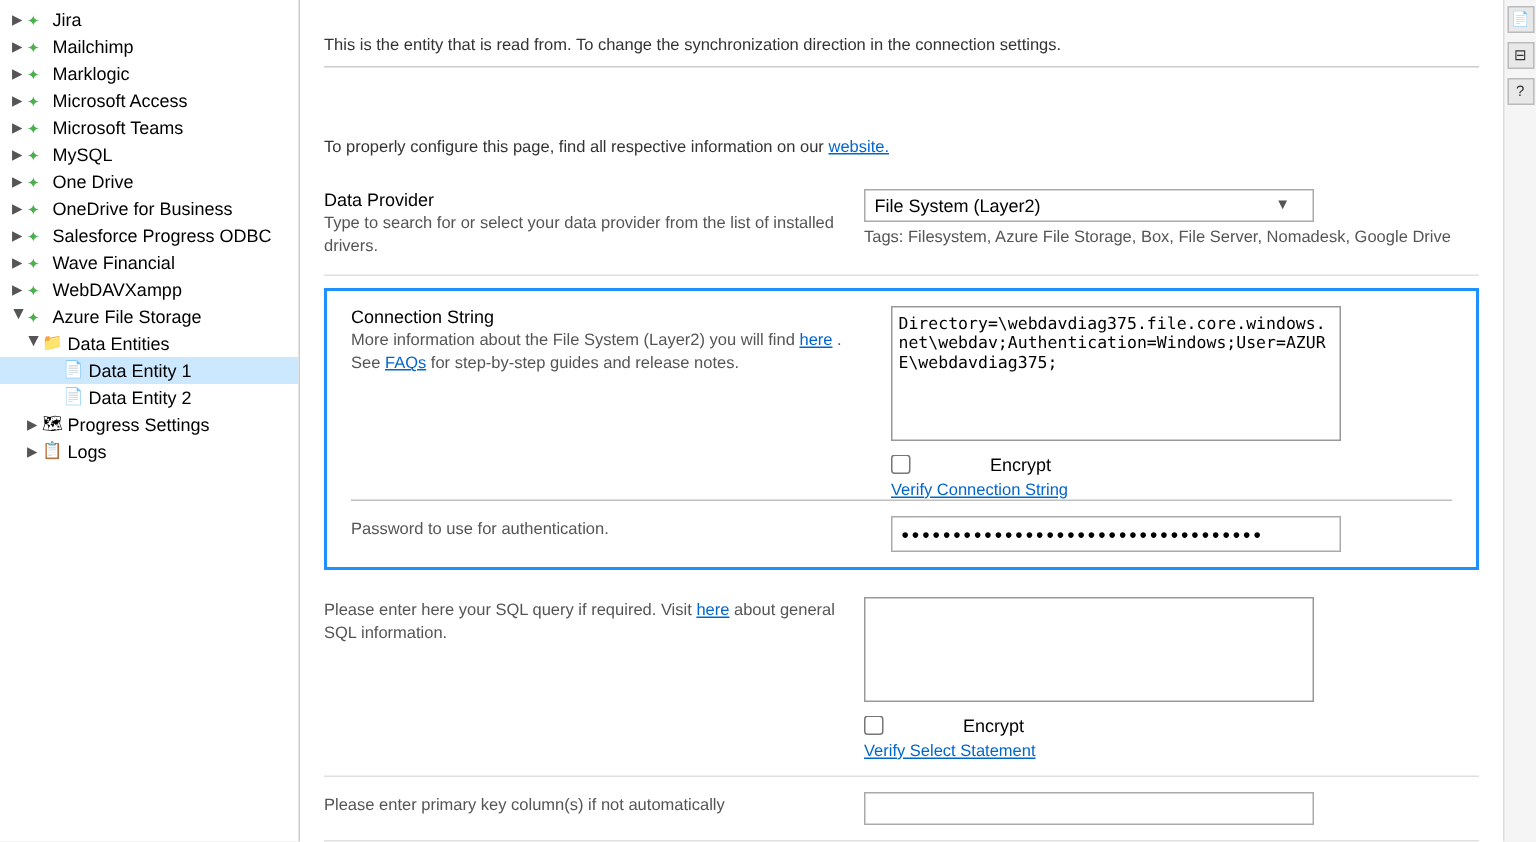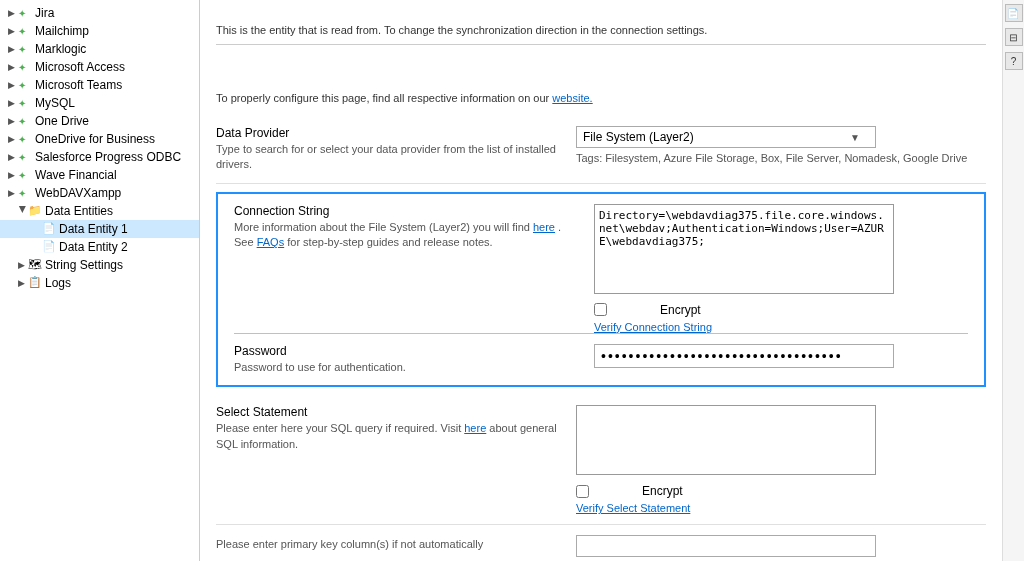--- a/index.html
+++ b/index.html
@@ -292,20 +292,26 @@
     <span class="icon-green"></span>
     <span>Wave Financial</span>
   </div>
   <div class="sidebar-item">
     <span class="indent" style="width:4px"></span>
     <span class="arrow">▶</span>
     <span class="icon-green"></span>
     <span>WebDAVXampp</span>
   </div>
   <div class="sidebar-item">
+    <span class="indent" style="width:4px"></span>
+    <span class="arrow" style="transform:rotate(90deg);display:inline-block;">▶</span>
+    <span class="icon-green"></span>
+    <span>Azure File Storage</span>
+  </div>
+  <div class="sidebar-item">
     <span class="indent" style="width:14px"></span>
     <span class="arrow" style="transform:rotate(90deg);display:inline-block;">▶</span>
     <span style="display:inline-block;width:14px;height:14px;margin-right:3px;font-size:11px;color:#e8a000;">📁</span>
     <span>Data Entities</span>
   </div>
   <div class="sidebar-item selected">
     <span class="indent" style="width:28px"></span>
     <span class="arrow"></span>
     <span style="display:inline-block;width:14px;height:14px;margin-right:3px;font-size:11px;color:#e8a000;">📄</span>
     <span>Data Entity 1</span>
@@ -313,21 +319,21 @@
   <div class="sidebar-item">
     <span class="indent" style="width:28px"></span>
     <span class="arrow"></span>
     <span style="display:inline-block;width:14px;height:14px;margin-right:3px;font-size:11px;color:#e8a000;">📄</span>
     <span>Data Entity 2</span>
   </div>
   <div class="sidebar-item">
     <span class="indent" style="width:14px"></span>
     <span class="arrow">▶</span>
     <span style="display:inline-block;width:14px;height:14px;margin-right:3px;font-size:11px;">🗺</span>
-    <span>String Settings</span>
+    <span>Progress Settings</span>
   </div>
   <div class="sidebar-item">
     <span class="indent" style="width:14px"></span>
     <span class="arrow">▶</span>
     <span style="display:inline-block;width:14px;height:14px;margin-right:3px;font-size:11px;">📋</span>
     <span>Logs</span>
   </div>
 </div>
 
 <div class="main-content">
@@ -376,32 +382,30 @@
             <span>Encrypt</span>
           </div>
           <a class="verify-link">Verify Connection String</a>
         </div>
       </div>
 
       <hr class="horizontal-divider">
 
       <div style="display:flex; align-items:flex-start; margin-top:10px;">
         <div class="section-label">
-          <div class="label-title">Password</div>
           <div class="label-desc">Password to use for authentication.</div>
         </div>
         <div class="section-control">
           <input type="password" class="password-input" value="aaaaaaaaaaaaaaaaaaaaaaaaaaaaaaaaaaa" style="">
         </div>
       </div>
     </div>
 
     <div class="section-row">
       <div class="section-label">
-        <div class="label-title">Select Statement</div>
         <div class="label-desc">
           <span>Please enter here your SQL query if required. Visit</span>
           <a>here</a>
           <span>about general SQL information.</span>
         </div>
       </div>
       <div class="section-control">
         <textarea class="select-stmt-textarea" style=""></textarea>
         <div class="encrypt-row">
           <input type="checkbox" style="">

